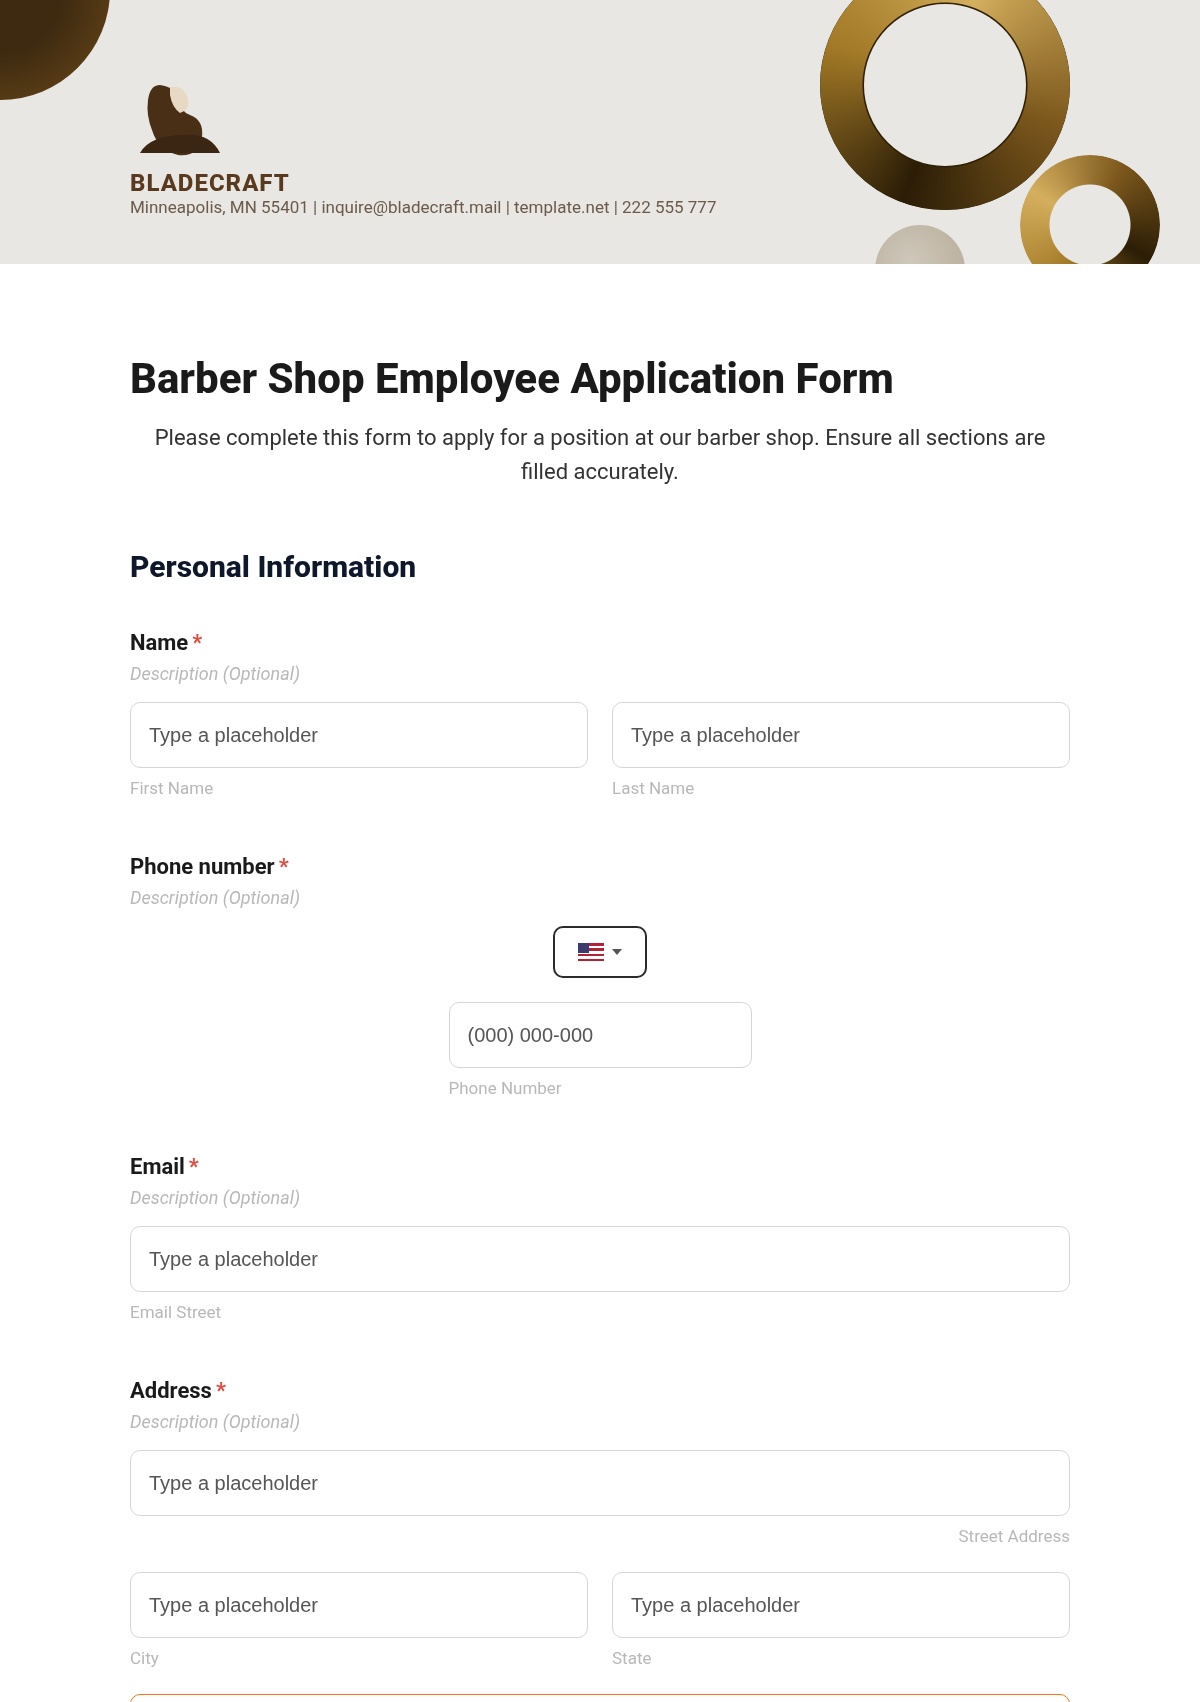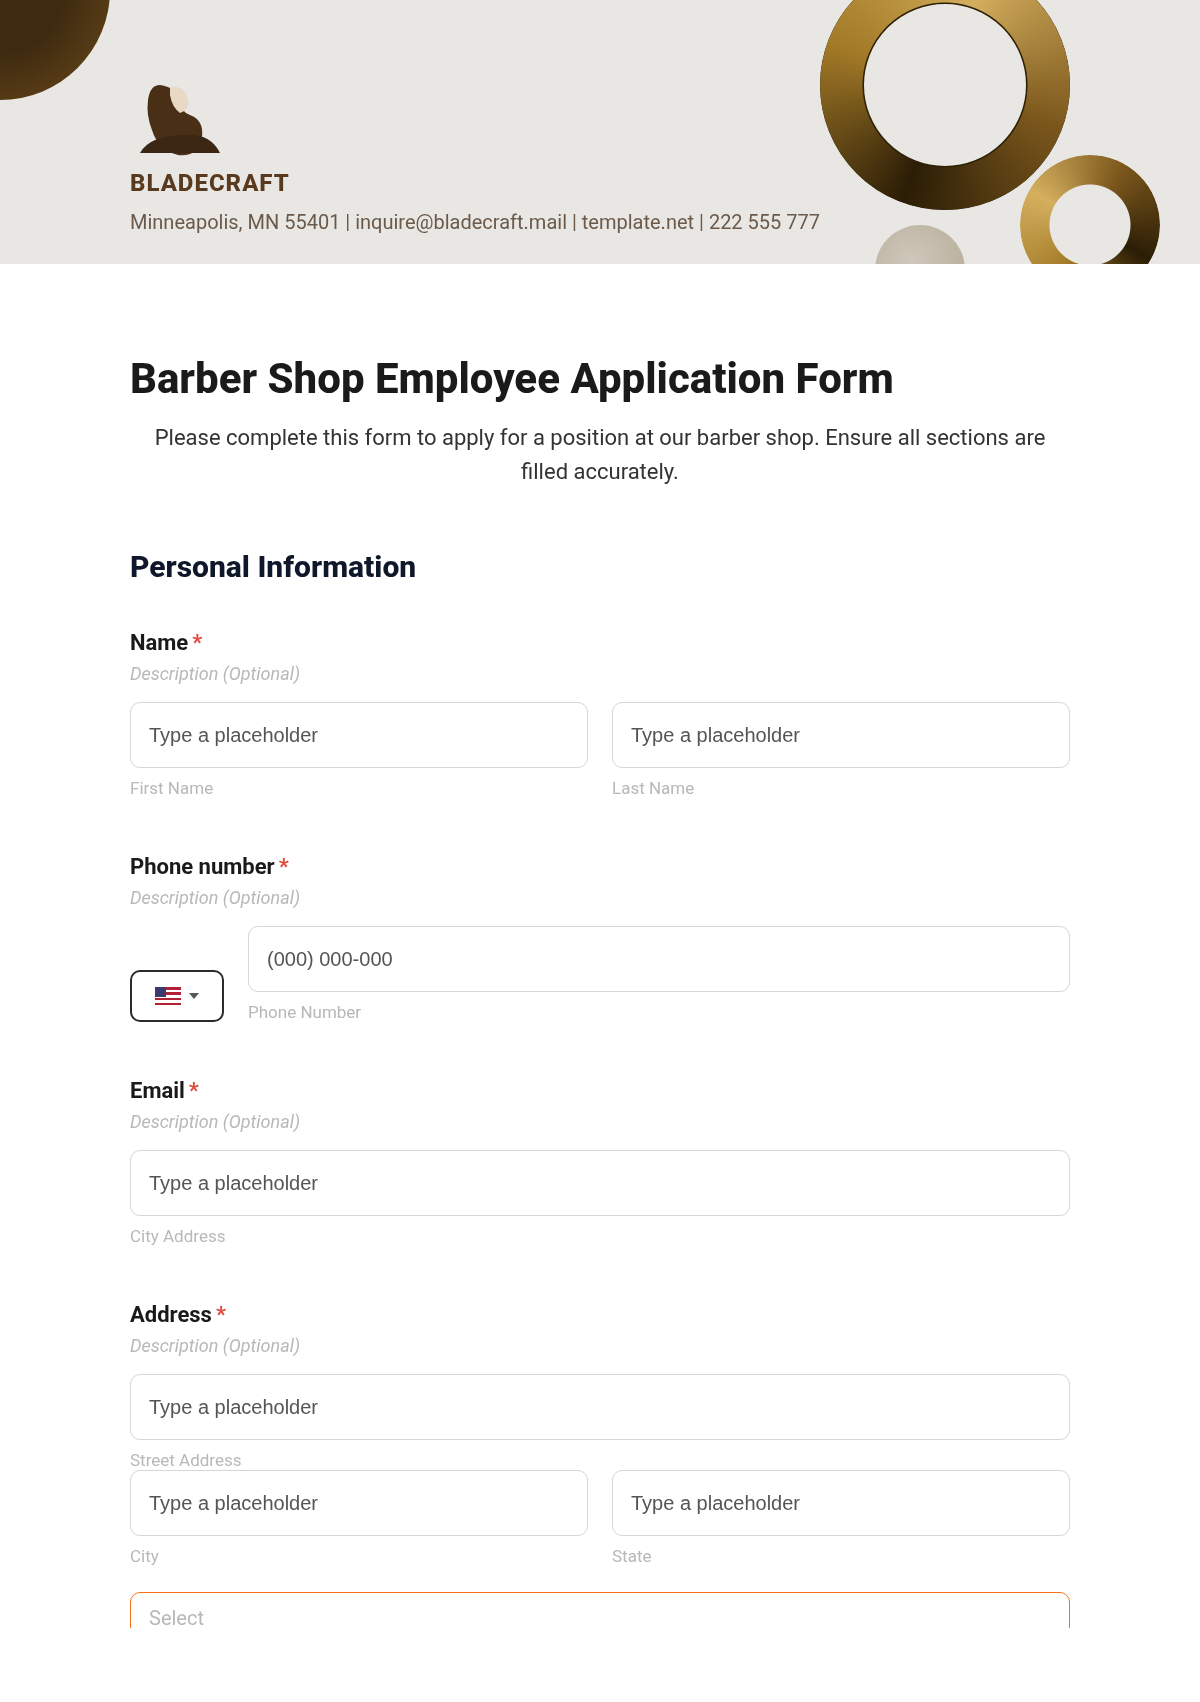--- a/index.html
+++ b/index.html
@@ -71,22 +71,22 @@
     position: relative;
   }
   .brand-name {
     font-weight: 800;
     letter-spacing: 1px;
     color: #5a3a1e;
     font-size: 24px;
   }
   .brand-sub {
     color: #6b5a4a;
-    font-size: 20px;
-    margin-top: 13px;
+    font-size: 17px;
+    margin-top: 0;
   }
   .content {
     padding: 90px 130px 40px 130px;
   }
   .title {
     font-size: 42px;
     font-weight: 800;
     color: #1a1a1a;
     margin-bottom: 18px;
   }
@@ -128,21 +128,21 @@
     font-size: 20px;
     color: #333;
     background: #fff;
   }
   .input::placeholder { color: #555; }
   .sublabel {
     color: #b8b8b8;
     font-size: 17px;
     margin-top: 10px;
   }
-  .phone-row { display: flex; gap: 24px; align-items: flex-end; }
+  .phone-row { display: flex; gap: 24px; align-items: center; flex-direction: column; }
   .country {
     width: 94px; height: 52px;
     border: 2px solid #2b2b2b;
     border-radius: 10px;
     display: flex;
     align-items: center;
     justify-content: center;
     gap: 8px;
     background: #fff;
     cursor: pointer;
@@ -238,30 +238,30 @@
       </div>
     </div>
   </div>
 
   <div class="field">
     <div class="field-label">
       <span>Email</span><span class="req">*</span>
     </div>
     <div class="desc">Description (Optional)</div>
     <input class="input" placeholder="Type a placeholder" style="">
-    <div class="sublabel">City Address</div>
+    <div class="sublabel">Email Street</div>
   </div>
 
   <div class="field" style="margin-bottom:26px;">
     <div class="field-label">
       <span>Address</span><span class="req">*</span>
     </div>
     <div class="desc">Description (Optional)</div>
     <input class="input" placeholder="Type a placeholder" style="">
-    <div class="sublabel" style="">Street Address</div>
+    <div class="sublabel" style="margin-bottom:26px;text-align:right;">Street Address</div>
     <div class="row" style="margin-bottom:26px;">
       <div class="col">
         <input class="input" placeholder="Type a placeholder" style="">
         <div class="sublabel">City</div>
       </div>
       <div class="col">
         <input class="input" placeholder="Type a placeholder" style="">
         <div class="sublabel">State</div>
       </div>
     </div>

